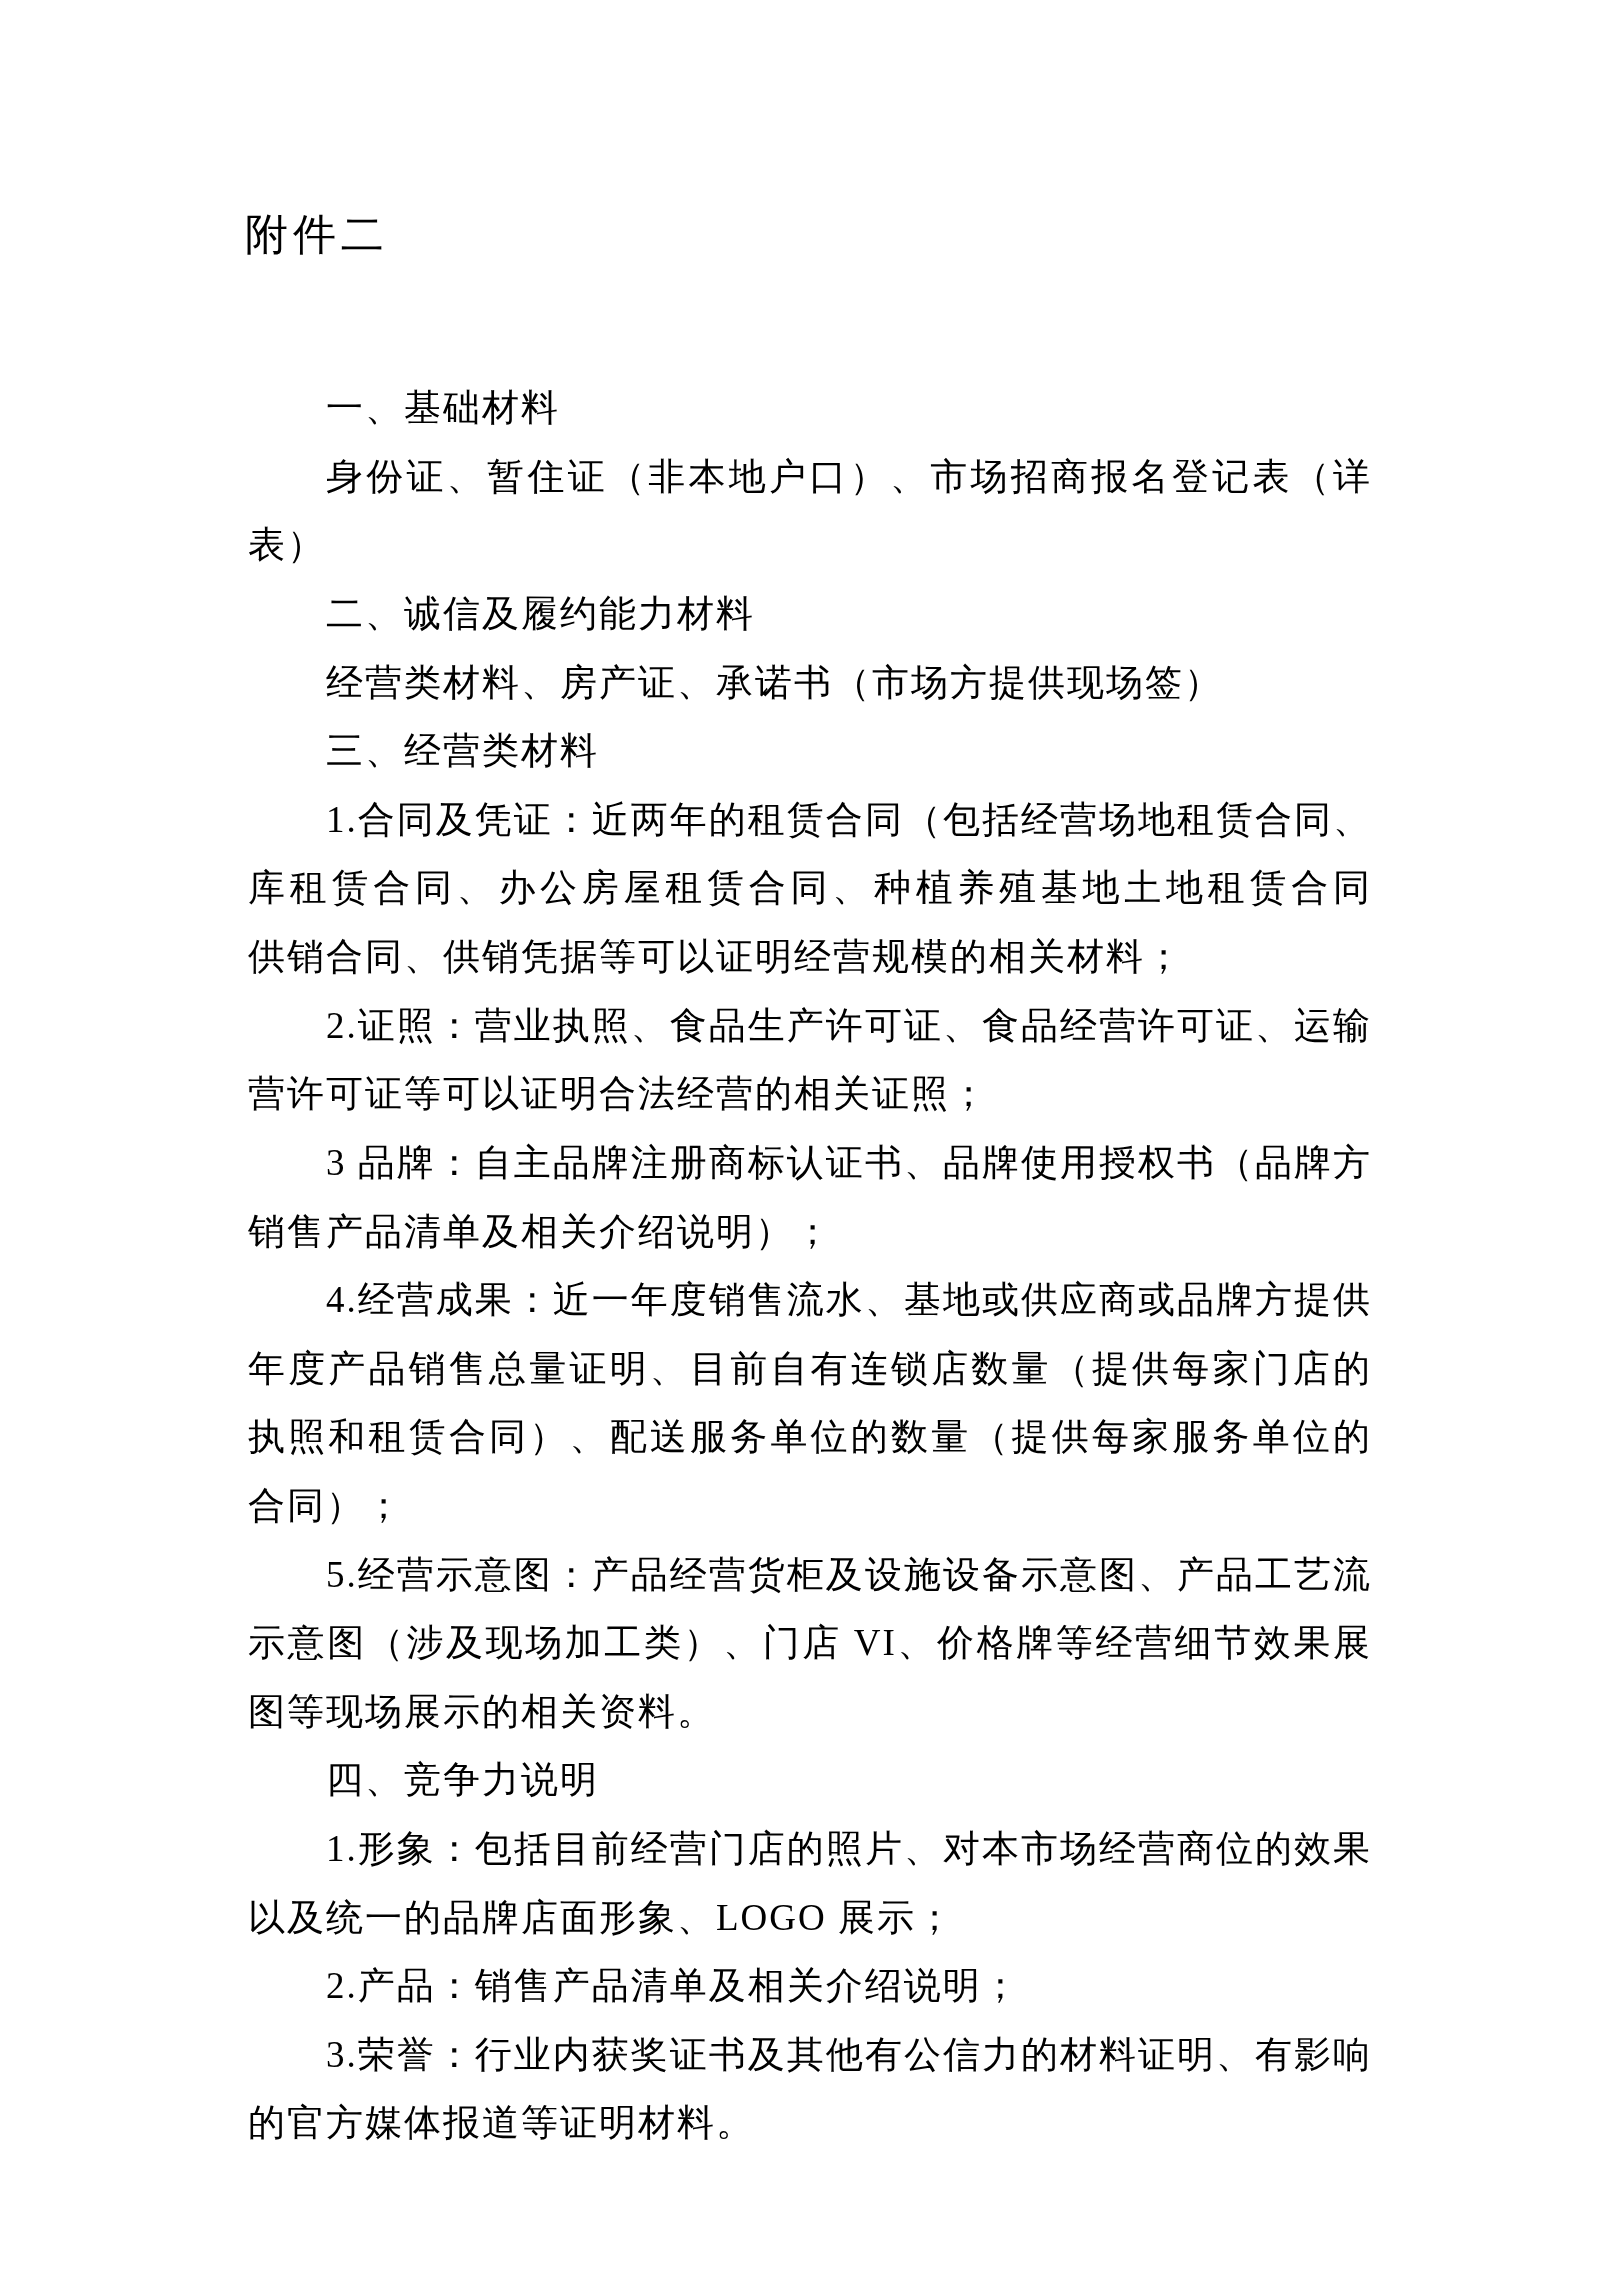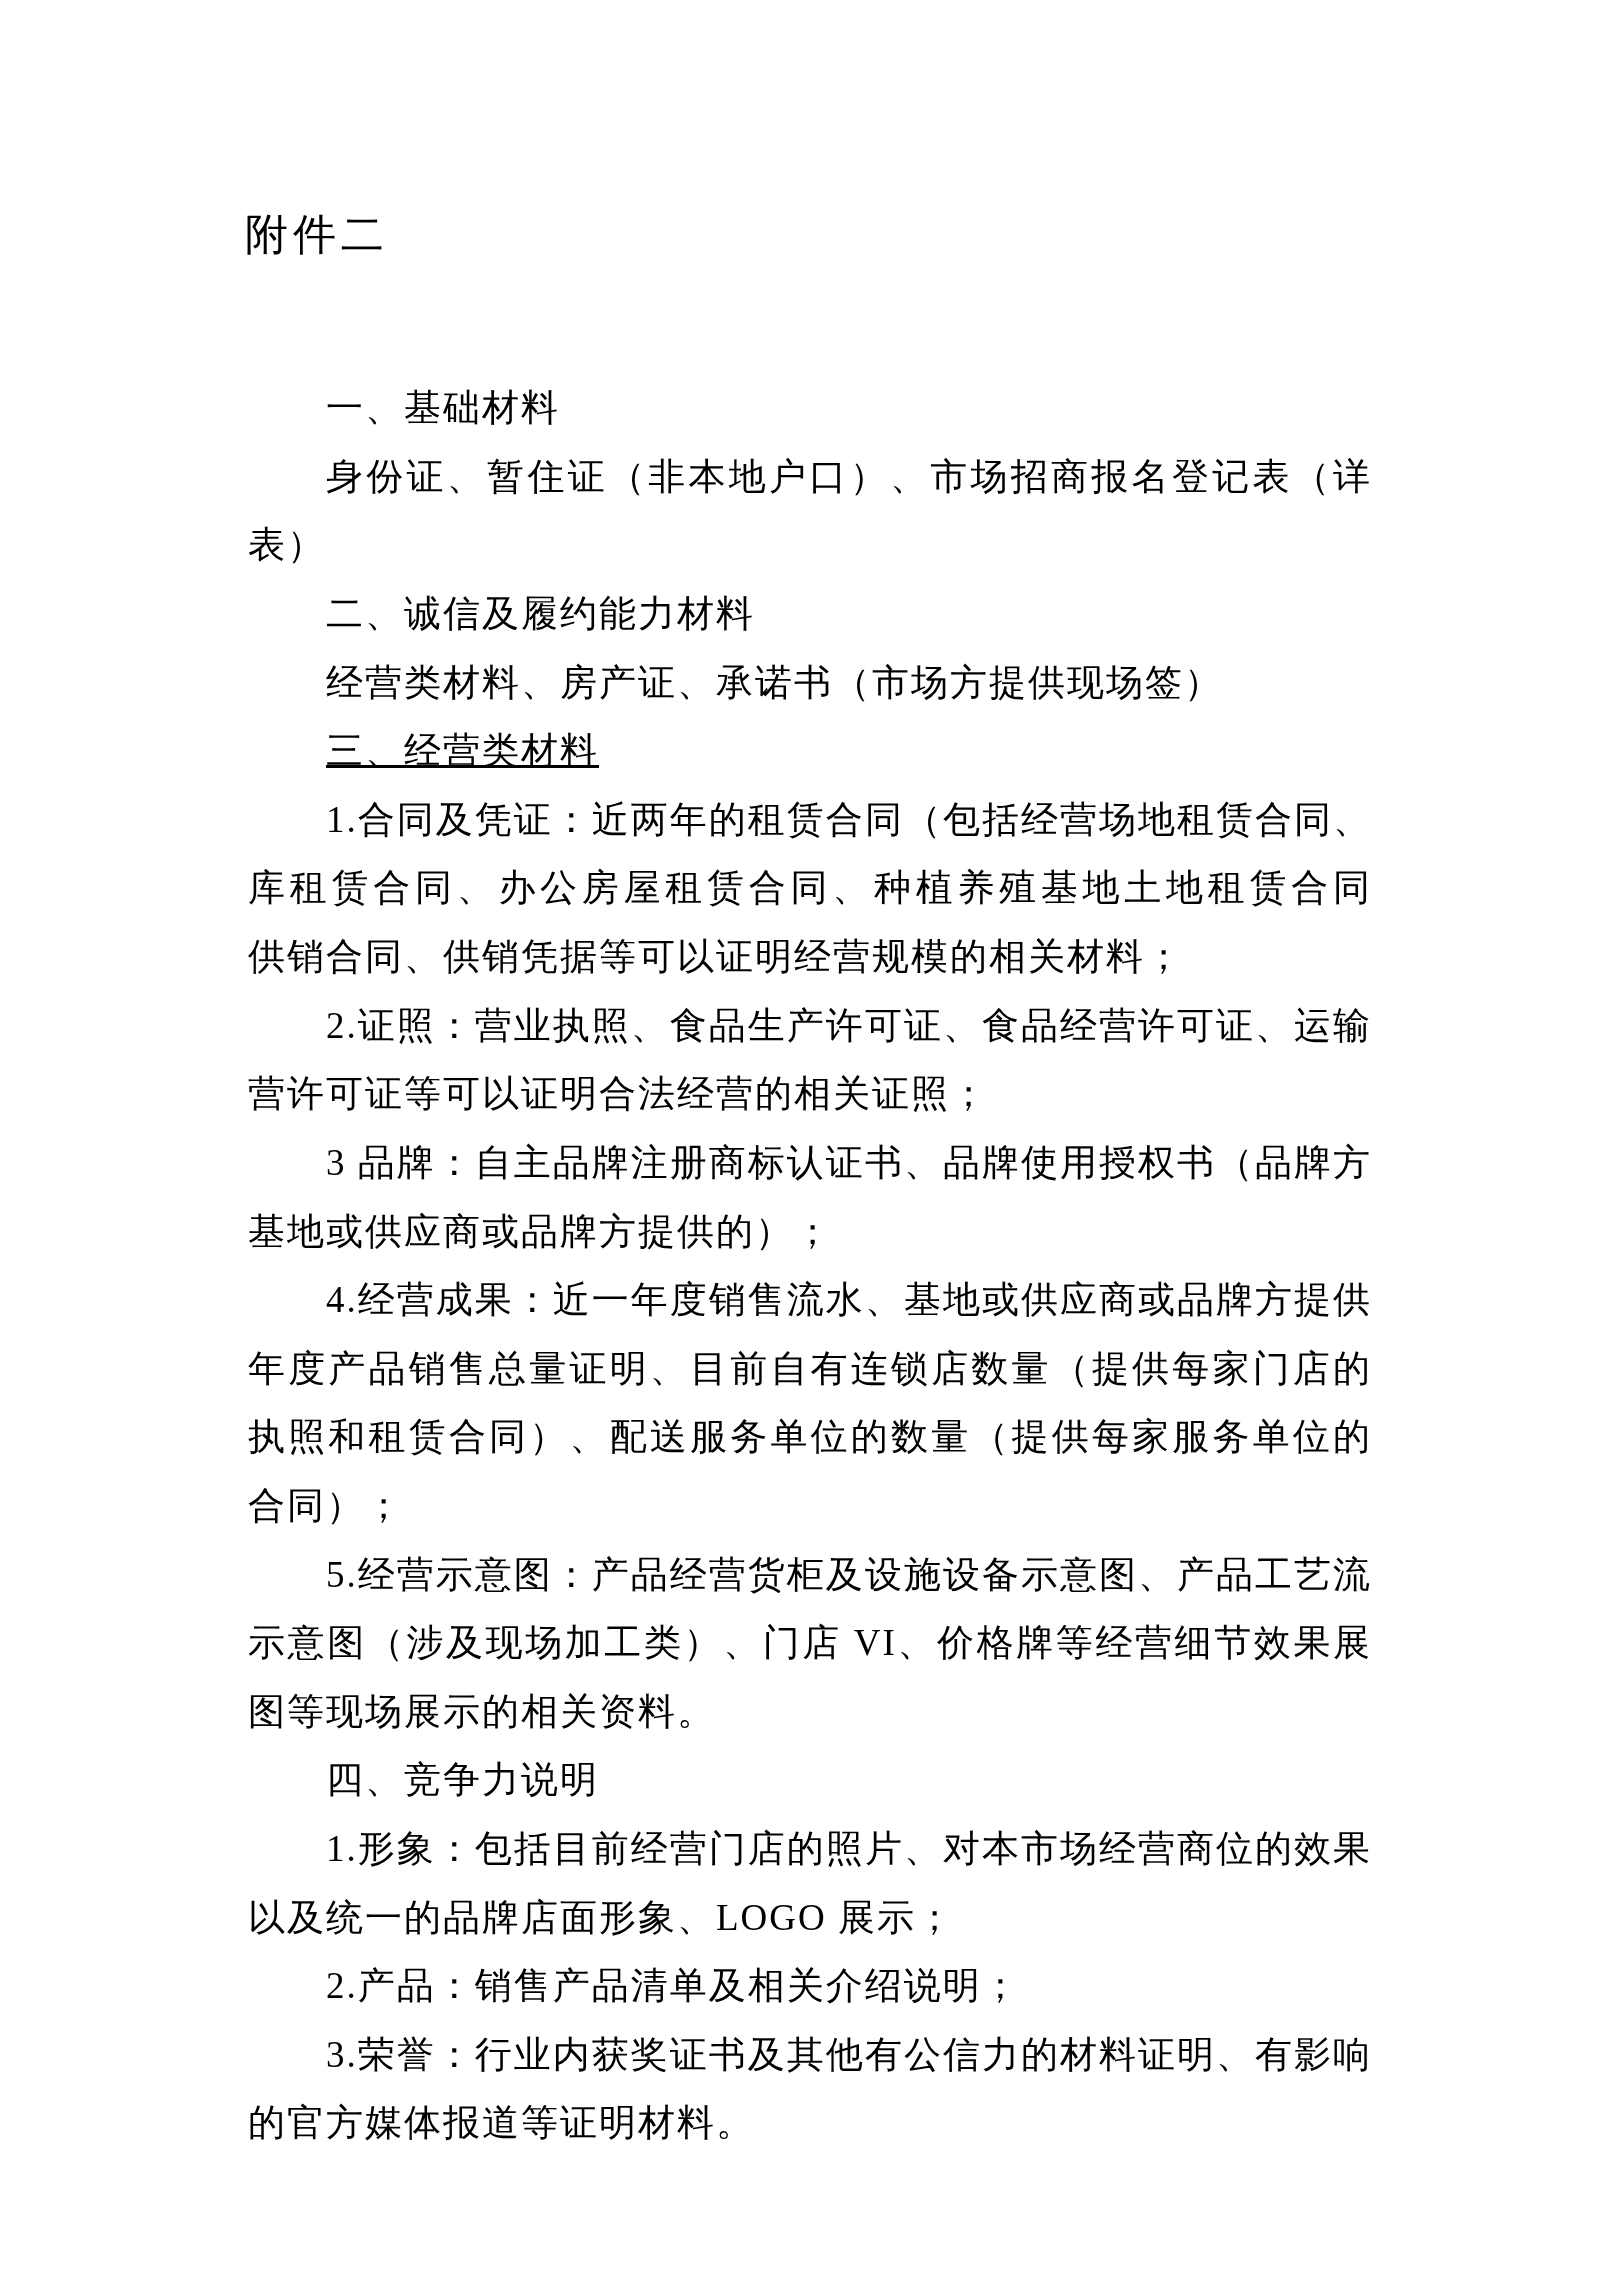--- a/index.html
+++ b/index.html
@@ -62,28 +62,28 @@
 <body>
 
 <div class="page">
   <div class="attachment-label">附件二</div>
   <div id="body-lines">
       <div class="doc-line indent" style="top: 384px;">一、基础材料</div>
       <div class="doc-line indent full" style="top: 453px;">身份证、暂住证（非本地户口）、市场招商报名登记表（详见附</div>
       <div class="doc-line" style="top: 521px;">表）</div>
       <div class="doc-line indent" style="top: 590px;">二、诚信及履约能力材料</div>
       <div class="doc-line indent" style="top: 659px;">经营类材料、房产证、承诺书（市场方提供现场签）</div>
-      <div class="doc-line indent" style="top: 727px; text-decoration: underline;">三、经营类材料</div>
+      <div class="doc-line indent" style="top: 727px;">三、经营类材料</div>
       <div class="doc-line indent full" style="top: 796px;">1.合同及凭证：近两年的租赁合同（包括经营场地租赁合同、仓</div>
       <div class="doc-line full" style="top: 864px;">库租赁合同、办公房屋租赁合同、种植养殖基地土地租赁合同等）、</div>
       <div class="doc-line" style="top: 933px;">供销合同、供销凭据等可以证明经营规模的相关材料；</div>
       <div class="doc-line indent full" style="top: 1002px;">2.证照：营业执照、食品生产许可证、食品经营许可证、运输经</div>
       <div class="doc-line" style="top: 1070px;">营许可证等可以证明合法经营的相关证照；</div>
       <div class="doc-line indent full" style="top: 1139px;">3 品牌：自主品牌注册商标认证书、品牌使用授权书（品牌方对</div>
-      <div class="doc-line" style="top: 1208px;">基地或供应商或品牌方提供的）；</div>
+      <div class="doc-line" style="top: 1208px;">销售产品清单及相关介绍说明）；</div>
       <div class="doc-line indent full" style="top: 1276px;">4.经营成果：近一年度销售流水、基地或供应商或品牌方提供的</div>
       <div class="doc-line full" style="top: 1345px;">年度产品销售总量证明、目前自有连锁店数量（提供每家门店的营业</div>
       <div class="doc-line full" style="top: 1413px;">执照和租赁合同）、配送服务单位的数量（提供每家服务单位的合作</div>
       <div class="doc-line" style="top: 1482px;">合同）；</div>
       <div class="doc-line indent full" style="top: 1551px;">5.经营示意图：产品经营货柜及设施设备示意图、产品工艺流程</div>
       <div class="doc-line full" style="top: 1619px;">示意图（涉及现场加工类）、门店 VI、价格牌等经营细节效果展示</div>
       <div class="doc-line" style="top: 1688px;">图等现场展示的相关资料。</div>
       <div class="doc-line indent" style="top: 1756px;">四、竞争力说明</div>
       <div class="doc-line indent full" style="top: 1825px;">1.形象：包括目前经营门店的照片、对本市场经营商位的效果图</div>
       <div class="doc-line" style="top: 1894px;">以及统一的品牌店面形象、LOGO 展示；</div>

